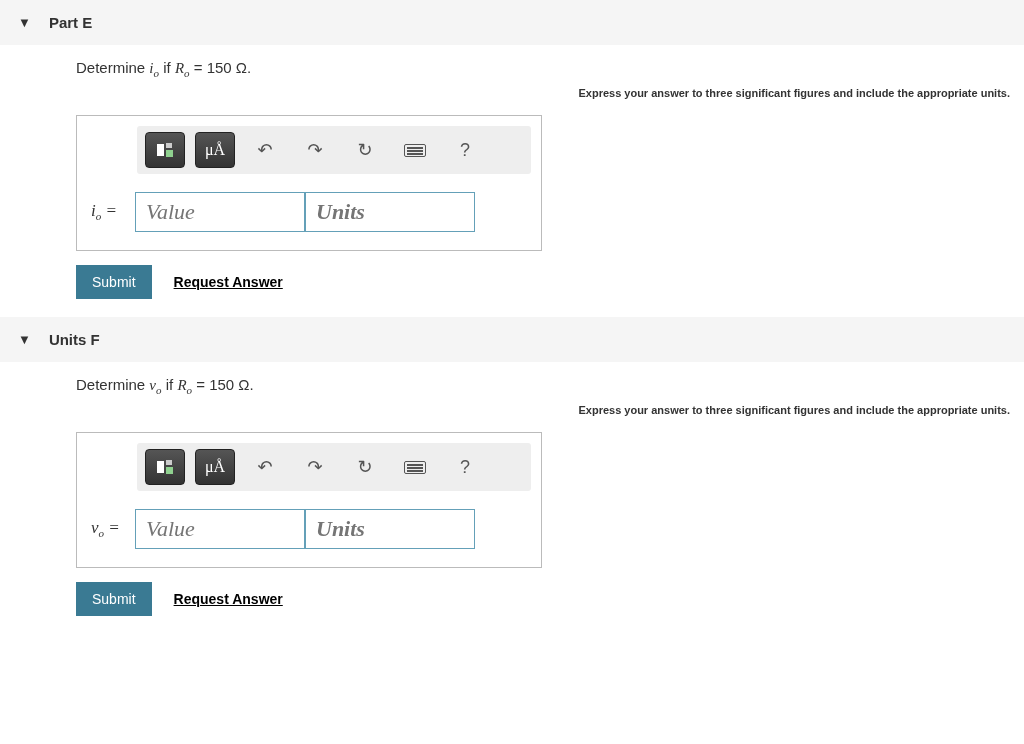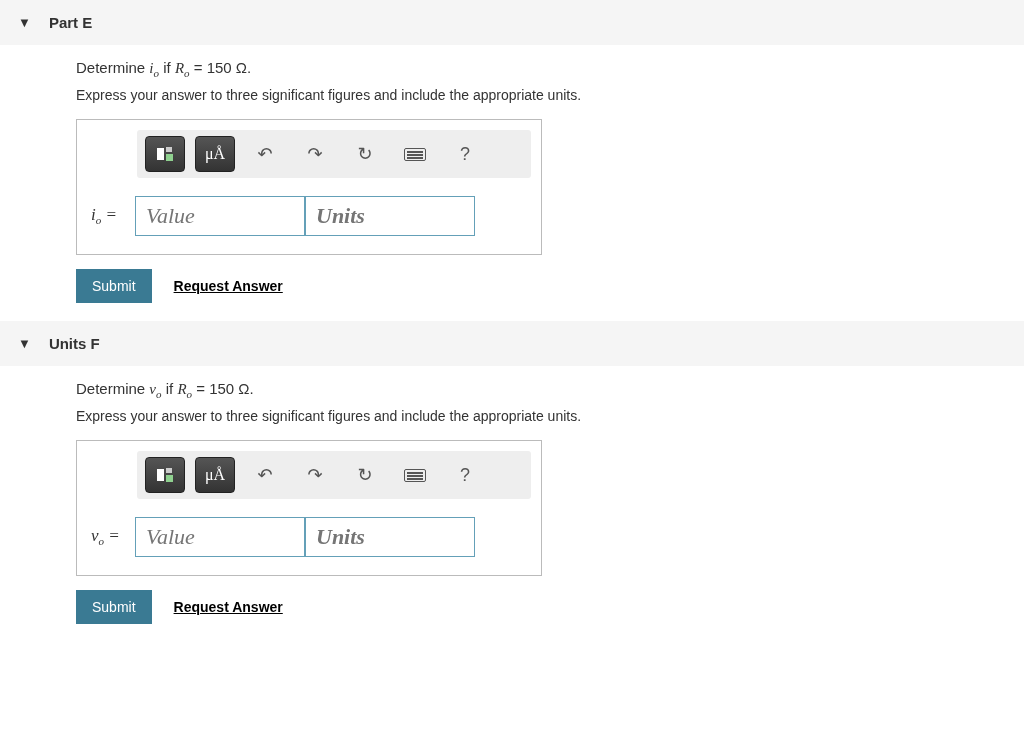--- a/index.html
+++ b/index.html
@@ -33,23 +33,24 @@
     padding: 14px 14px 0 76px;
   }
   .prompt {
     margin-bottom: 8px;
     font-size: 15px;
   }
   .prompt .var { font-style: italic; font-family: Georgia, "Times New Roman", serif; }
   .prompt .sub { font-style: italic; font-family: Georgia, "Times New Roman", serif; font-size: 11px; vertical-align: sub; }
   .prompt .rvar { font-style: italic; font-family: Georgia, "Times New Roman", serif; }
   .instruct {
-    font-weight: normal;
-    font-size: 14px;
+    font-weight: bold;
+    font-size: 11px;
     margin-bottom: 16px;
+    text-align: right;
   }
   .answer-box {
     border: 1px solid #bbb;
     width: 466px;
     padding: 0 0 18px 0;
   }
   .toolbar {
     background: #eeeeee;
     margin: 10px 10px 0 60px;
     padding: 6px 8px;

